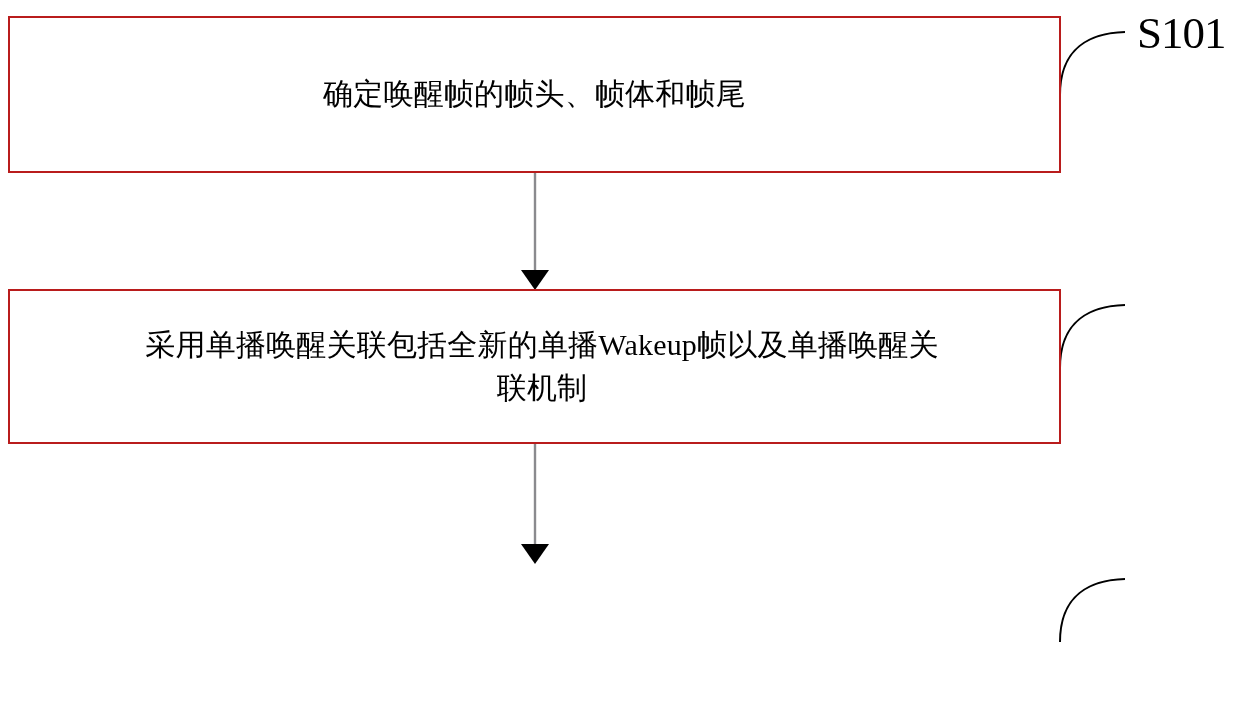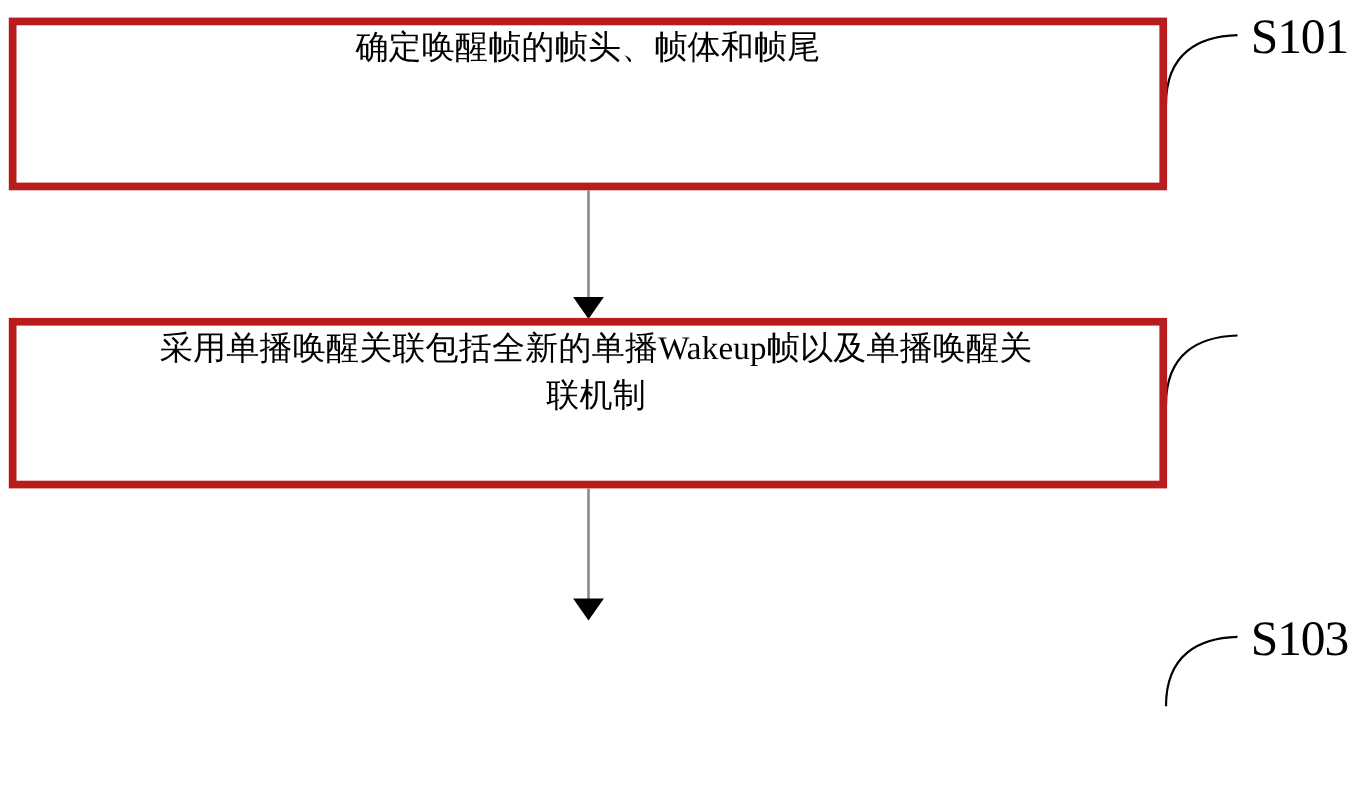--- a/index.html
+++ b/index.html
@@ -19,24 +19,24 @@
     position: absolute;
     left: 0;
     top: 0;
     width: 1240px;
     height: 724px;
   }
 
   .step-box {
     position: absolute;
     box-sizing: border-box;
-    border: 7px solid #b91c1c;
+    border: 2px solid #b91c1c;
     background: #ffffff;
     display: flex;
-    align-items: flex-start;
+    align-items: center;
     justify-content: center;
   }
 
   .step-text {
     font-family: "Liberation Serif", "DejaVu Serif", serif;
     font-size: 30px;
     line-height: 1.42;
     color: #000000;
     text-align: center;
     letter-spacing: 0.2px;
@@ -101,15 +101,14 @@
   <div class="step-box" id="box-s101">
     <div class="step-text">确定唤醒帧的帧头、帧体和帧尾</div>
   </div>
   <div class="step-label" id="label-s101">S101</div>
 
   <div class="step-box" id="box-s102">
     <div class="step-text">采用单播唤醒关联包括全新的单播Wakeup帧以及单播唤醒关
 联机制</div>
   </div>
 
-  <div class="step-label" id="label-s103">S103</div>
 
 </div>
 
 </body></html>

